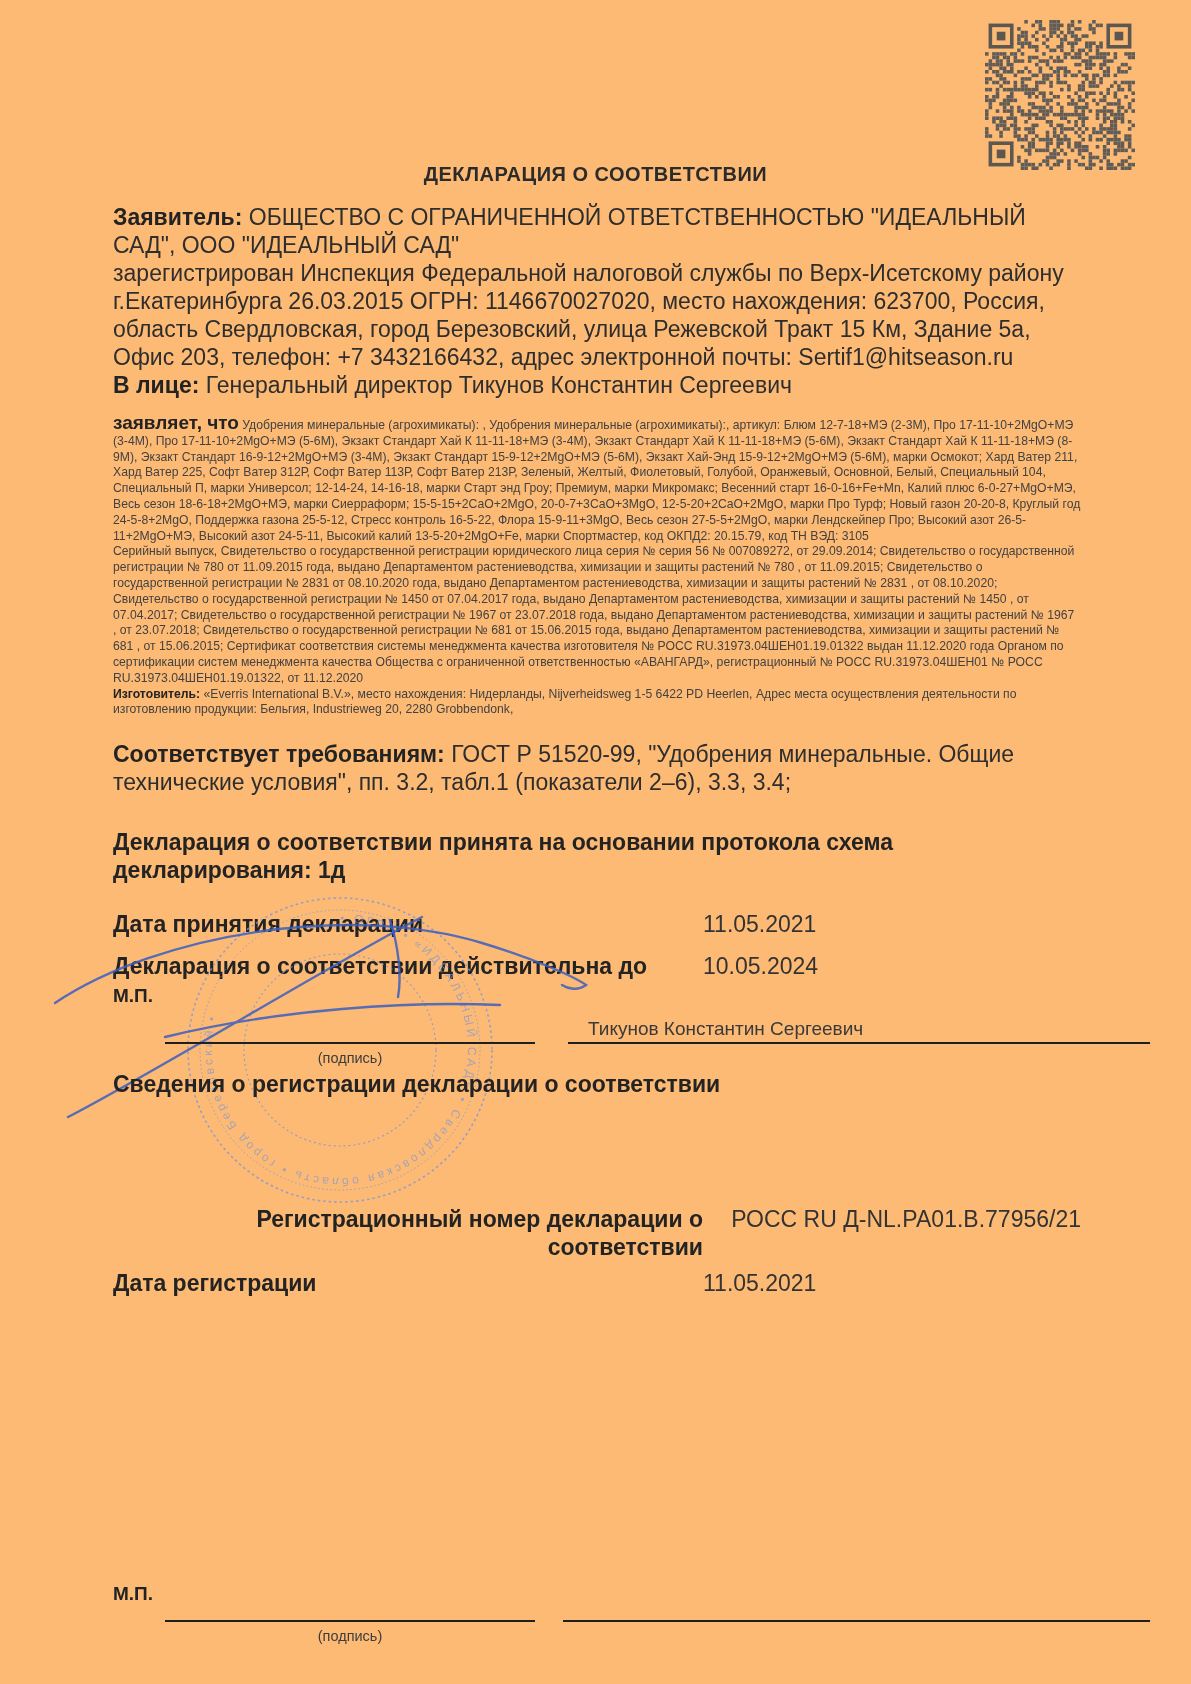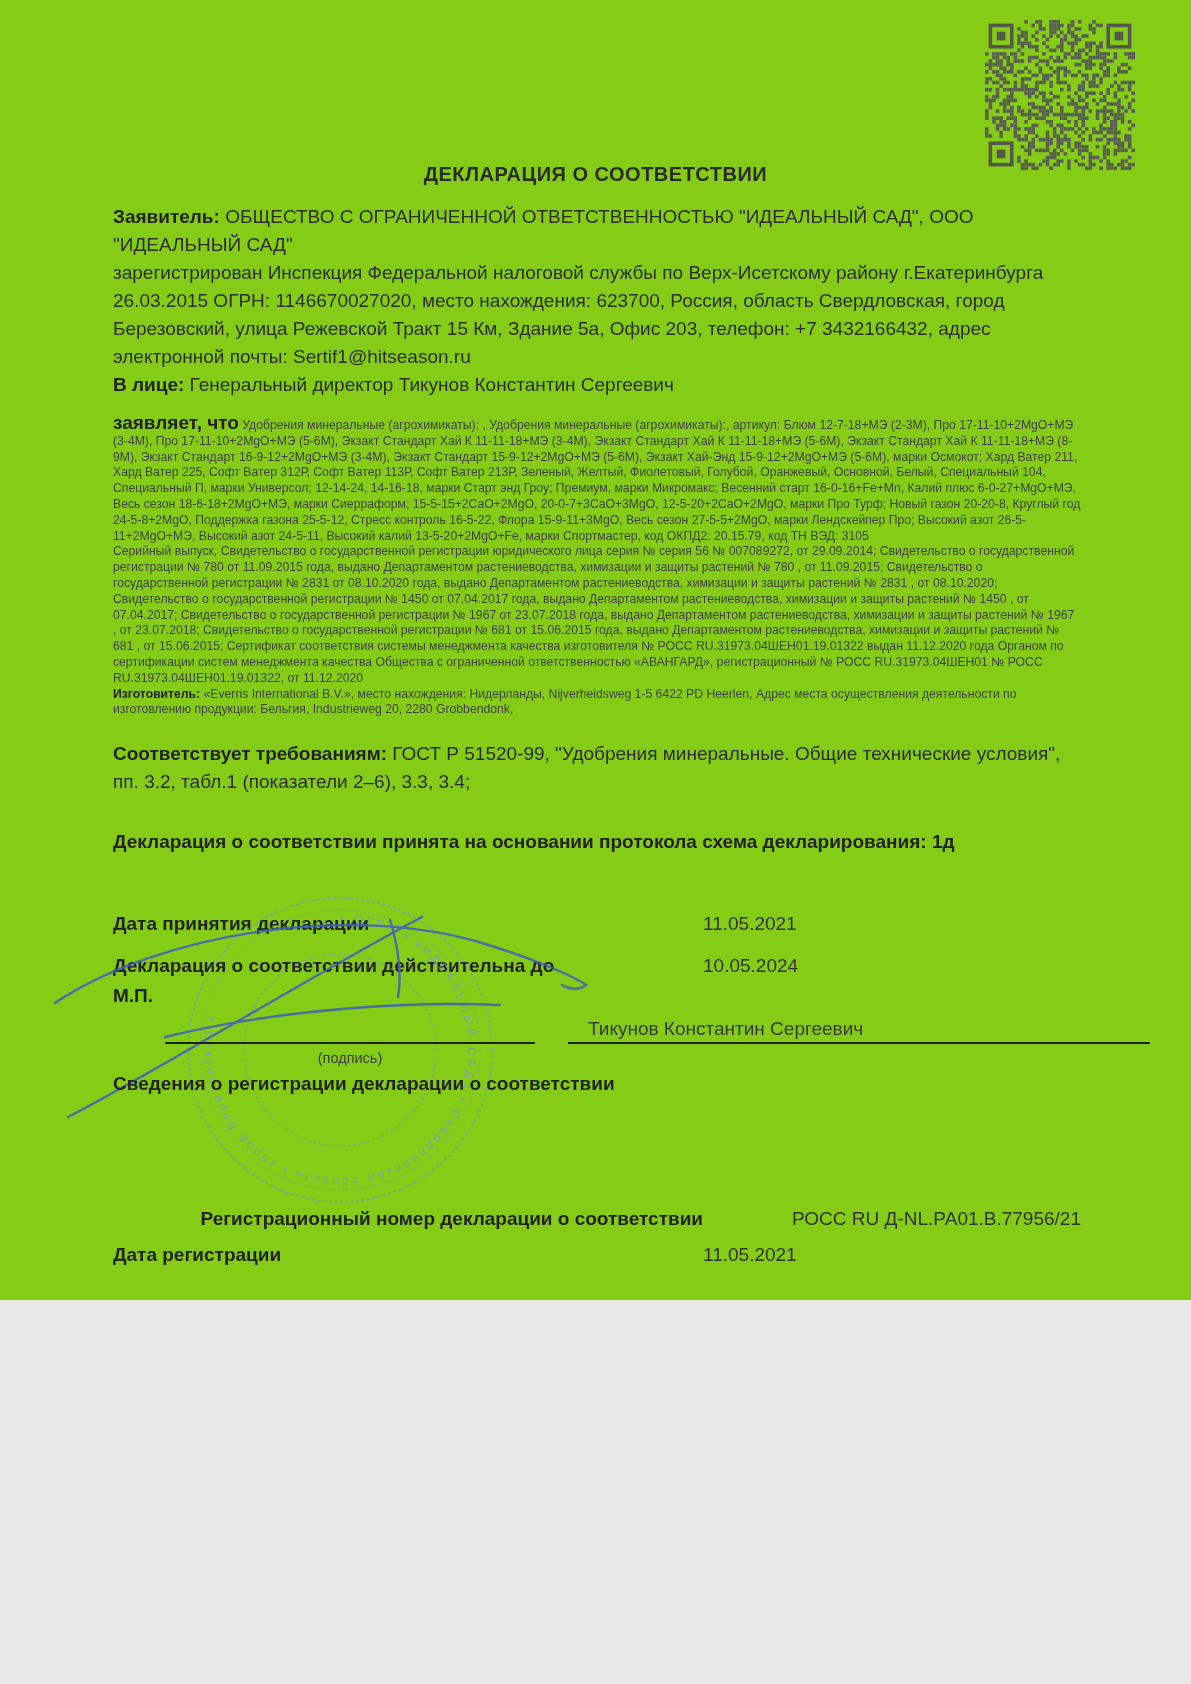--- a/index.html
+++ b/index.html
@@ -1,27 +1,27 @@
 <!DOCTYPE html>
 <html lang="ru"><head>
 <meta charset="utf-8">
 <style>
   html,body{margin:0;padding:0;background:#e8e8e8;}
   .page{
-    position:relative;width:1191px;height:1300px;margin:0 auto;
-    background:#84cc16;overflow:hidden;
+    position:relative;width:1191px;height:1684px;margin:0 auto;
+    background:#fdba74;overflow:hidden;
     font-family:"Liberation Sans","DejaVu Sans",sans-serif;
     color:#2e2e2e;
   }
   .abs{position:absolute;}
   .doc-title{
     left:0;top:163px;width:100%;text-align:center;
     font-size:20px;font-weight:bold;color:#2b2b2b;letter-spacing:.5px;
   }
-  .block{left:113px;width:968px;font-size:19px;line-height:28px;}
+  .block{left:113px;width:968px;font-size:23px;line-height:28px;}
   .b{font-weight:bold;color:#232323;}
   p{margin:0;}
   .dense{font-size:12.2px;line-height:15.8px;color:#424242;}
   .dense .lead-label{font-size:19px;font-weight:bold;color:#232323;}
   .row{display:flex;align-items:flex-start;}
   .row .lbl{flex:0 0 590px;font-weight:bold;color:#232323;}
   .row .val{flex:1;color:#333;}
   .mp{font-weight:bold;font-size:19px;color:#232323;}
   .sigline{height:0;border-top:2px solid #1f1f1f;}
   .caption{font-size:14.5px;color:#3c3c3c;text-align:center;}

